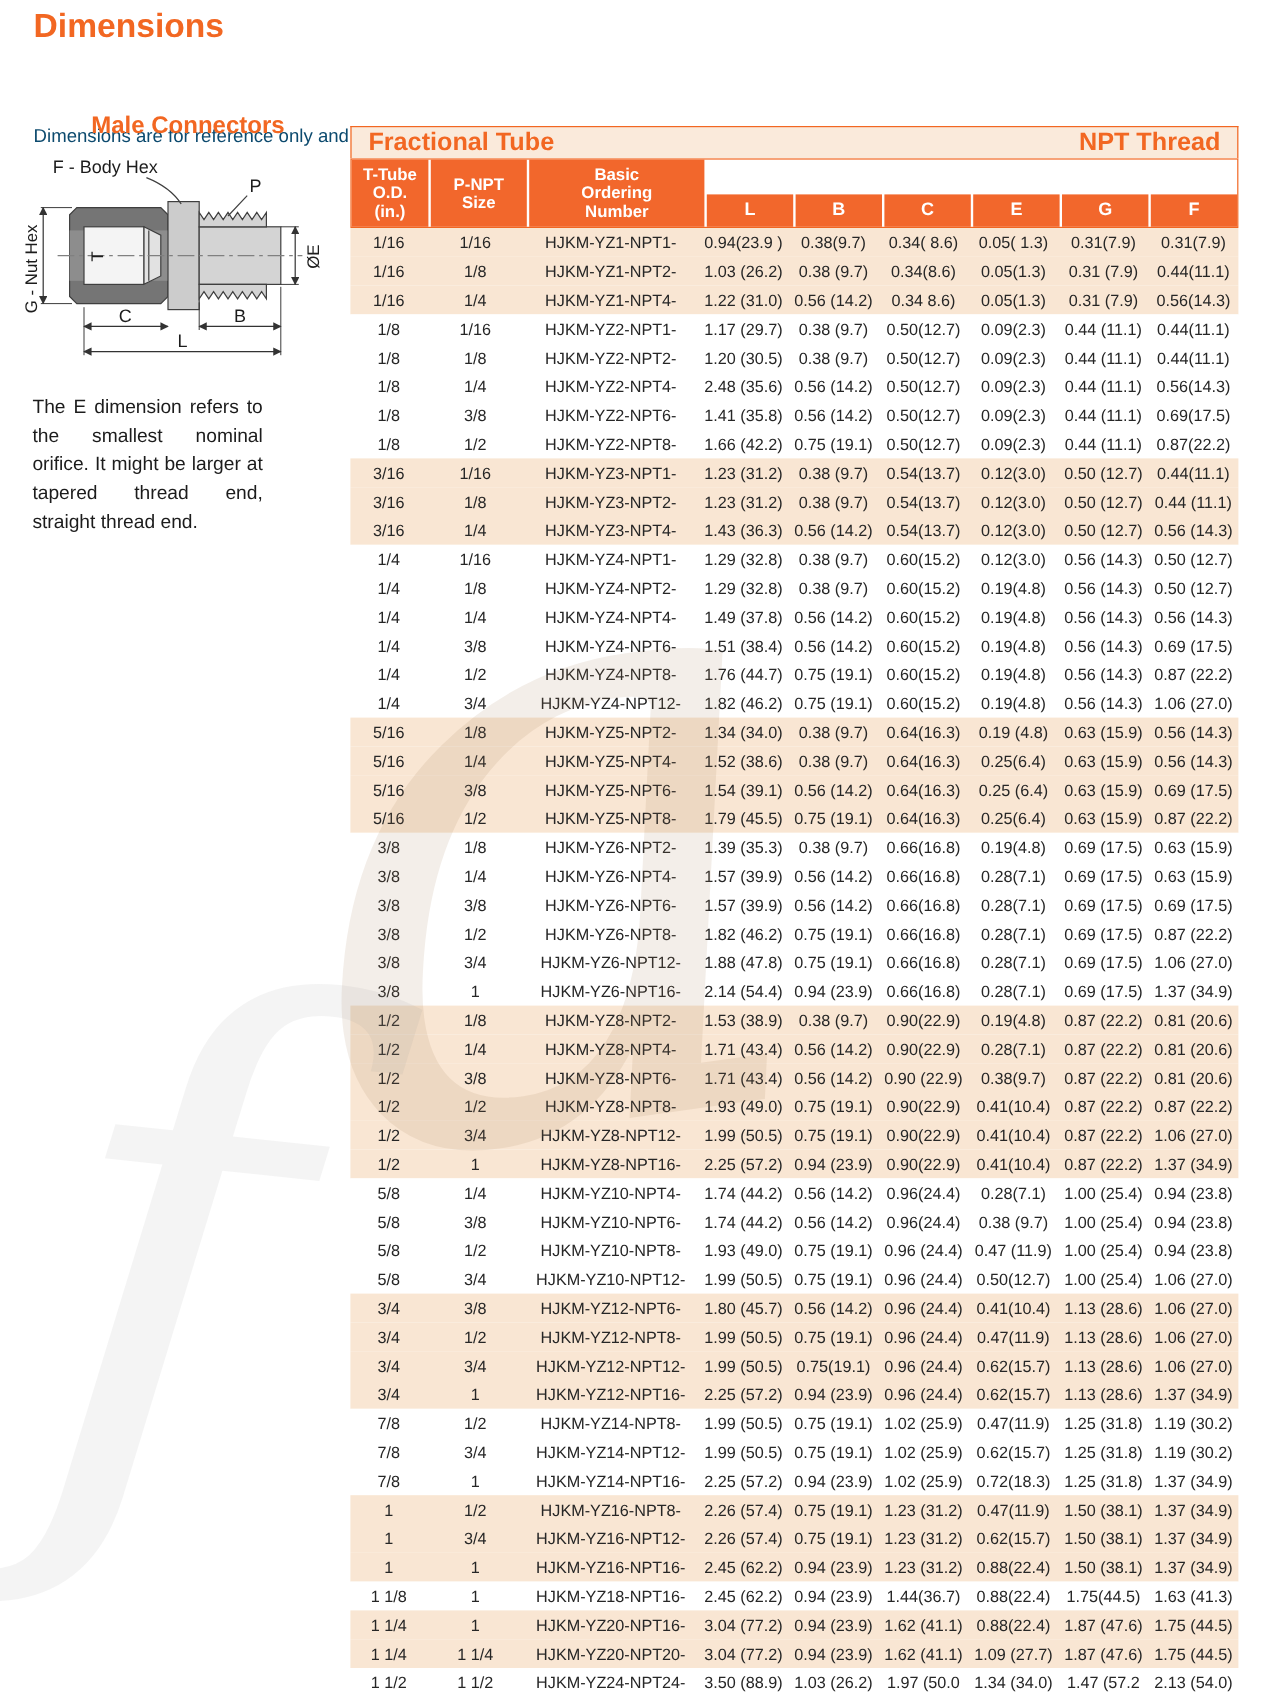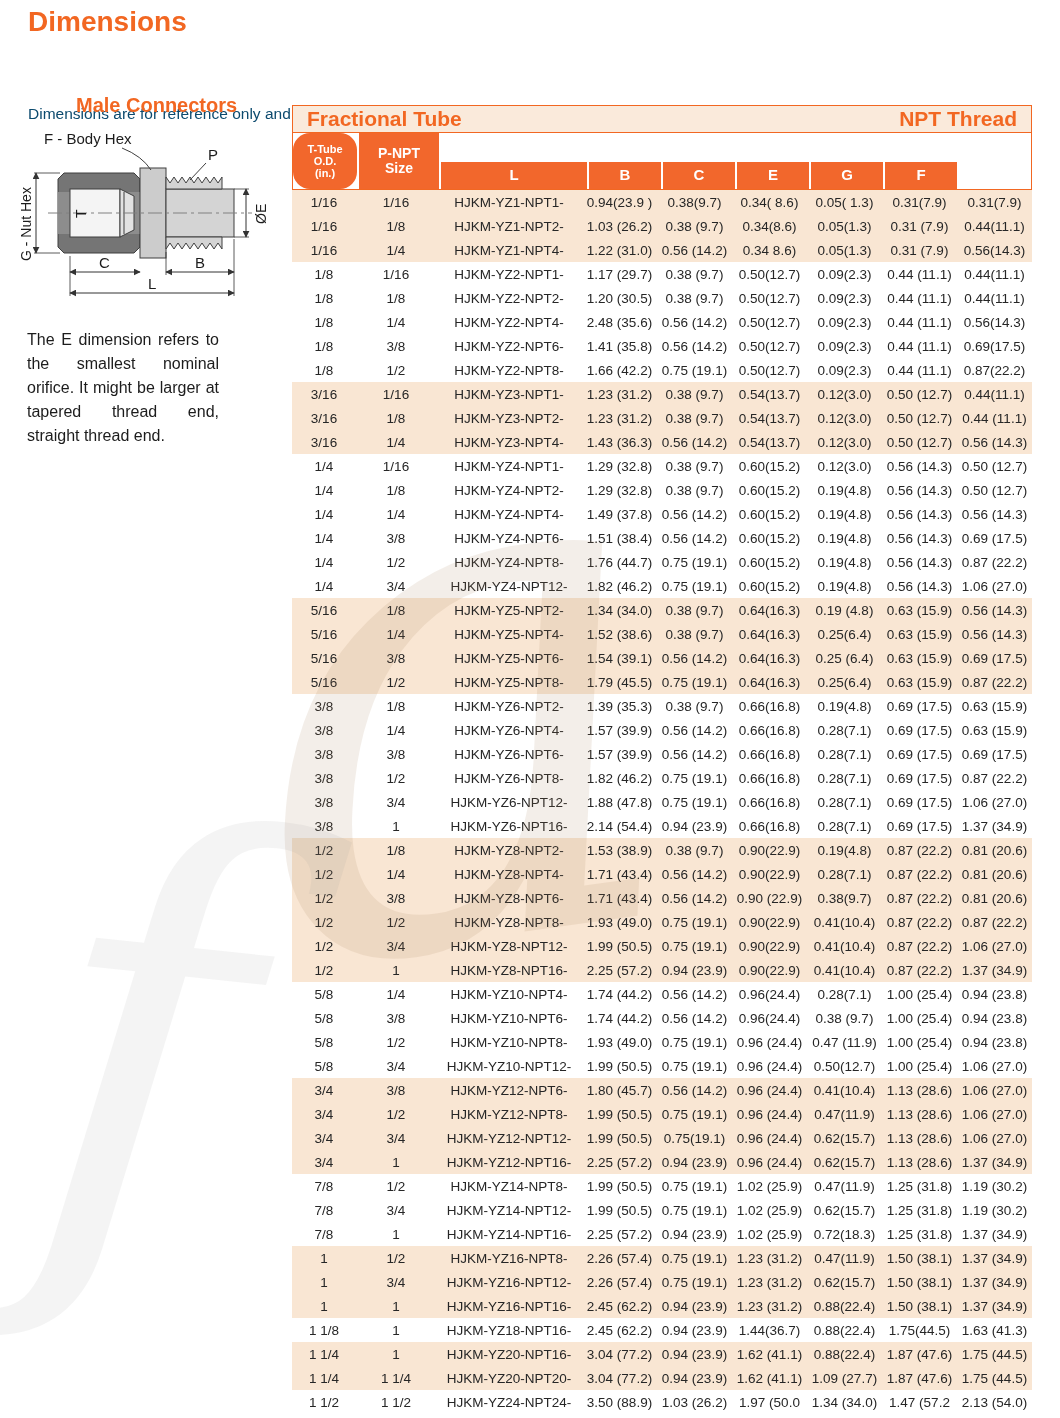--- a/index.html
+++ b/index.html
@@ -33,21 +33,21 @@
   .thead{
     display:grid;background:#fff;border:1px solid var(--accent);
     grid-template-columns:64px 80px 146px repeat(6,1fr);
     grid-template-rows:27px 27px;gap:2px;
   }
   .hcell{
     background:var(--header-bg);color:#fff;font-weight:bold;font-size:14px;
     display:flex;align-items:center;justify-content:center;text-align:center;
     white-space:pre-line;line-height:1.1;
   }
-  .h-tube{grid-column:1;grid-row:1/3;font-size:11px;border-radius:17px;}
+  .h-tube{grid-column:1;grid-row:1/3;font-size:14px;}
   .h-npt{grid-column:2;grid-row:1/3;}
   .h-basic{grid-column:3;grid-row:1/3;}
   .h-dims{grid-column:4/10;grid-row:1;font-size:15px;}
   .h-sub{grid-row:2;font-size:15px;}
   
   .tbody{width:740px;}
   .trow{
     display:grid;grid-template-columns:64px 80px 146px repeat(6,1fr);
     height:24px;align-items:center;background:#fff;
   }
@@ -127,20 +127,23 @@
   <div class="table-titlebar">
     <span>Fractional Tube</span>
     <span>NPT Thread</span>
   </div>
   <div class="thead">
     <div class="hcell h-tube">T-Tube
 O.D.
 (in.)</div>
     <div class="hcell h-npt">P-NPT
 Size</div>
+    <div class="hcell h-basic">Basic
+Ordering
+Number</div>
     <div class="hcell h-sub">L</div>
     <div class="hcell h-sub">B</div>
     <div class="hcell h-sub">C</div>
     <div class="hcell h-sub">E</div>
     <div class="hcell h-sub">G</div>
     <div class="hcell h-sub">F</div>
   </div>
   <div class="tbody" id="tbody">
       <div class="trow band">
         <div class="tcell c0">1/16</div>

